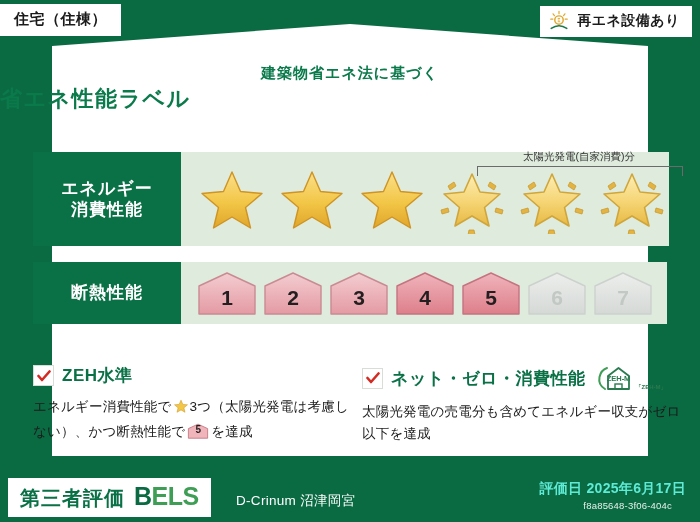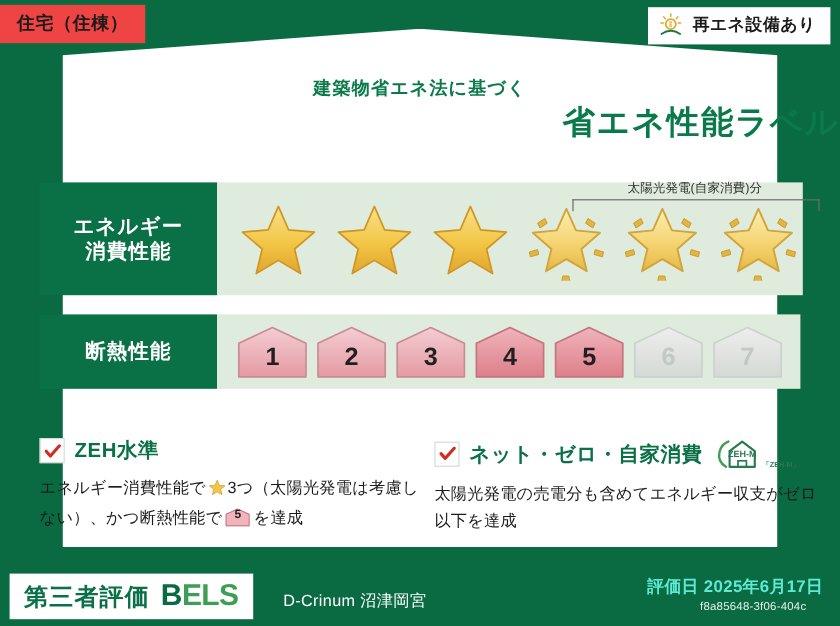--- a/index.html
+++ b/index.html
@@ -16,21 +16,21 @@
   .house-panel{
     position:absolute;left:52px;top:24px;width:596px;height:432px;
     background:#ffffff;
     -webkit-clip-path:polygon(50% 0%, 100% 22px, 100% 100%, 0% 100%, 0% 22px);
     clip-path:polygon(50% 0%, 100% 22px, 100% 100%, 0% 100%, 0% 22px);
   }
 
   
   .top-tag{
     position:absolute;left:0px;top:4px;
-    background:#ef4444;color:#1b1b1b;
+    background:#ffffff;color:#1b1b1b;
     font-size:15px;font-weight:bold;
     padding:6px 14px 7px 14px;
     letter-spacing:.5px;
     z-index:5;
   }
 
   
   .top-badge{
     position:absolute;right:8px;top:6px;
     background:#ffffff;
@@ -41,22 +41,22 @@
   }
   .top-badge .sun{width:22px;height:22px;flex:0 0 22px;}
   .top-badge .btxt{font-size:14px;font-weight:bold;color:#1b1b1b;letter-spacing:.5px;}
 
   
   .title-sub{
     position:absolute;left:0;right:0;top:64px;text-align:center;
     font-size:15px;font-weight:bold;color:#0b7a4b;letter-spacing:1px;
   }
   .title-main{
-    position:absolute;left:0;right:0;top:84px;text-align:right;
-    font-size:27px;font-weight:bold;color:#0b7a4b;letter-spacing:1.5px;
+    position:absolute;left:0;right:0;top:84px;text-align:left;
+    font-size:22px;font-weight:bold;color:#0b7a4b;letter-spacing:1.5px;
   }
 
   
   .row{position:absolute;display:flex;align-items:stretch;}
   .row-energy{left:33px;top:152px;width:634px;height:94px;}
   .row-insul {left:33px;top:262px;width:634px;height:62px;}
 
   .row-label{
     background:#0a7046;color:#ffffff;
     width:148px;flex:0 0 148px;
@@ -362,21 +362,21 @@
     </div>
   </div>
 
   <div class="crit crit-right">
     <div class="crit-head">
       <span class="chk">
         <svg width="14" height="12" viewBox="0 0 14 12">
           <path d="M1.5 6 L5 10 L12.5 1.5" fill="none" stroke="#d32b22" stroke-width="2.6" stroke-linecap="round" stroke-linejoin="round"></path>
         </svg>
       </span>
-      <span class="crit-title">ネット・ゼロ・自家消費</span>
+      <span class="crit-title">ネット・ゼロ・消費性能</span>
       <span class="zehm-logo">
         <svg width="38" height="28" viewBox="0 0 38 28">
           <path d="M9 25 Q2 21 3.5 13 Q5 6 11 4" fill="none" stroke="#3f9e55" stroke-width="2" stroke-linecap="round"></path>
           <polygon points="12,25 12,12 22.5,4 33,12 33,25" fill="none" stroke="#2a7a4f" stroke-width="1.8" stroke-linejoin="round"></polygon>
           <text x="22.5" y="17" font-size="7.5" font-weight="bold" fill="#2a7a4f" text-anchor="middle" font-family="Liberation Sans, sans-serif">ZEH-M</text>
           <rect x="19" y="20" width="7" height="5" fill="none" stroke="#2a7a4f" stroke-width="1.4"></rect>
         </svg>
         <span class="zehm-cap">「ZEH-M」</span>
       </span>
     </div>

